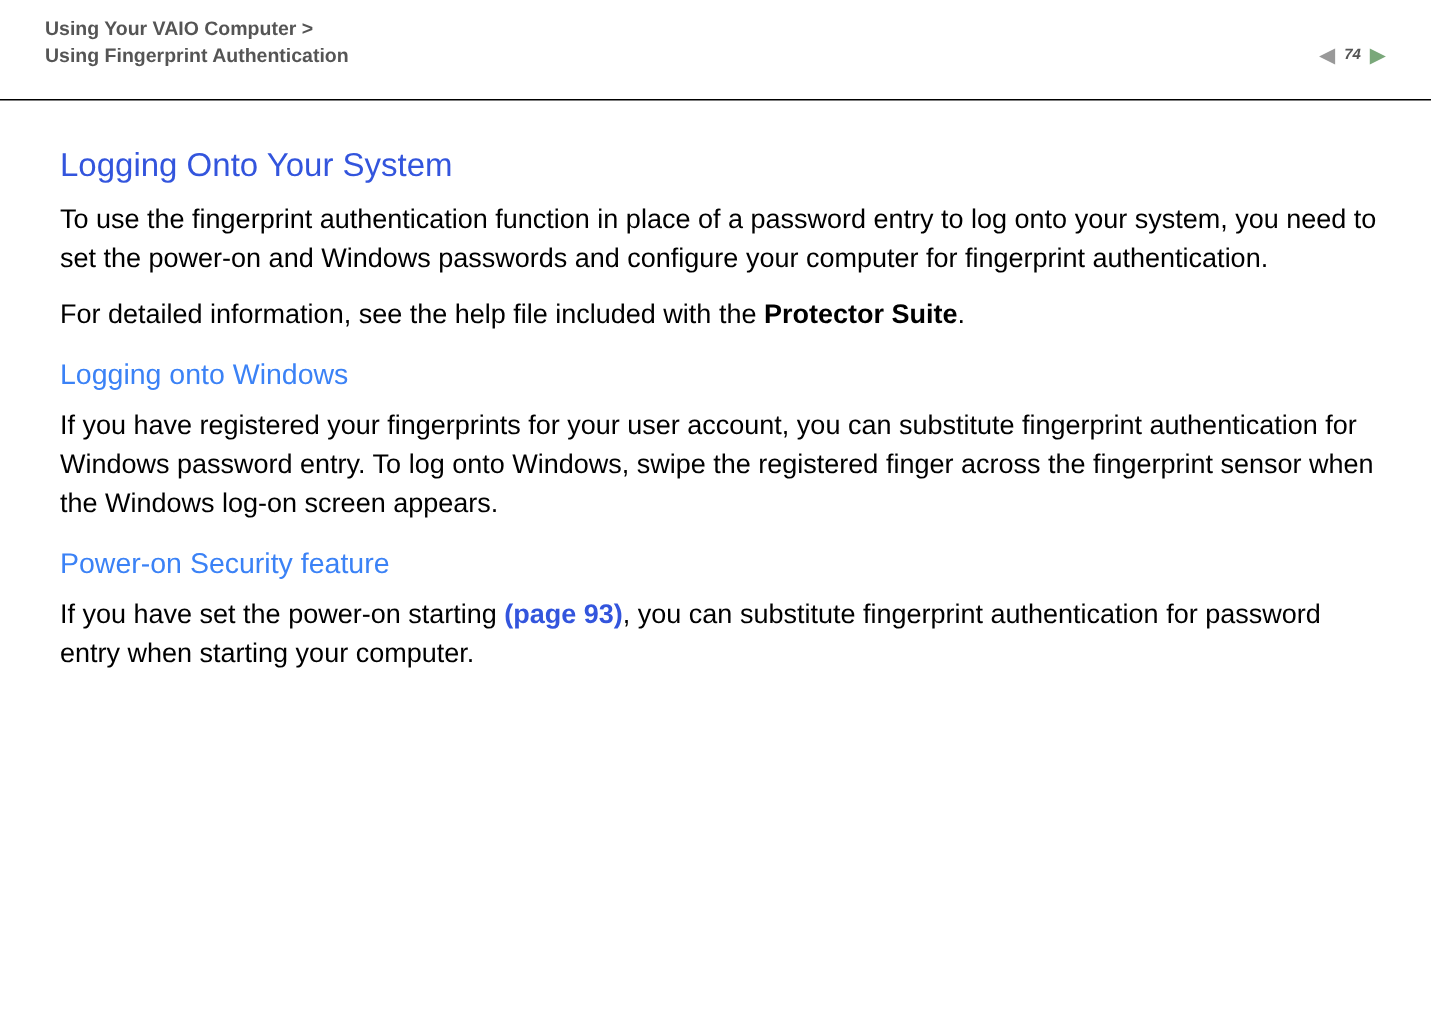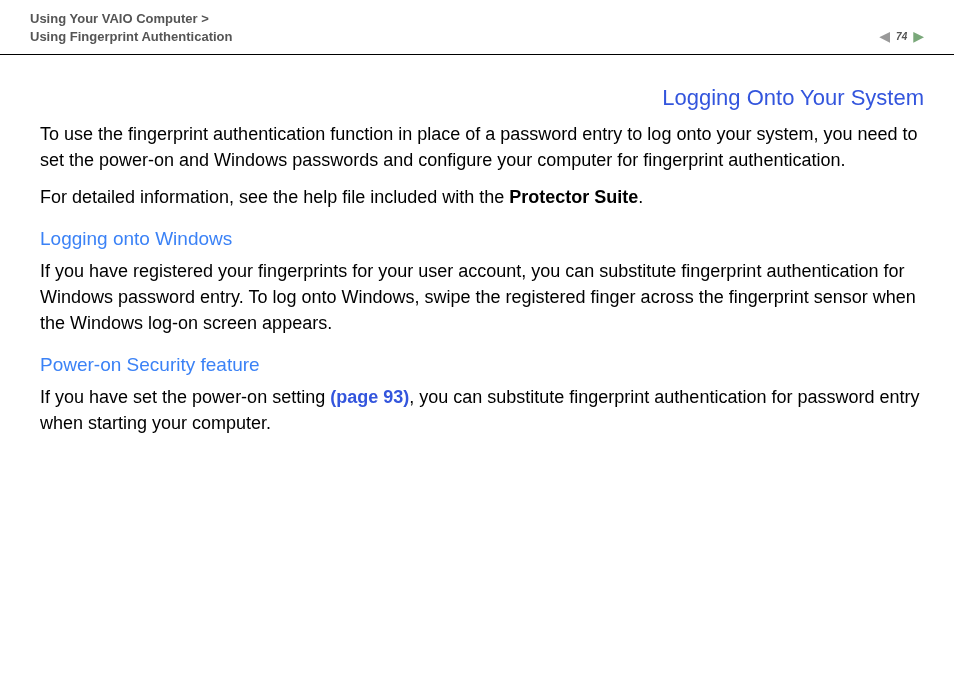--- a/index.html
+++ b/index.html
@@ -5,21 +5,21 @@
     * { margin: 0; padding: 0; box-sizing: border-box; }
     body {
       font-family: Arial, Helvetica, sans-serif;
       width: 954px;
       height: 674px;
       background: #fff;
       position: relative;
       overflow: hidden;
     }
     .header {
-      padding: 10px 30px 8px 30px;
+      padding: 10px 30px 20px 30px;
       border-bottom: 1px solid #000;
       display: flex;
       justify-content: space-between;
       align-items: flex-end;
     }
     .breadcrumb {
       font-size: 13px;
       font-weight: bold;
       color: #555;
       line-height: 1.4;
@@ -46,21 +46,20 @@
       color: #555;
     }
     .content {
       padding: 30px 30px 0 40px;
     }
     .title {
       font-size: 22px;
       color: #3355dd;
       font-weight: normal;
       margin-bottom: 10px;
-      text-align: right;
     }
     .para {
       font-size: 18px;
       color: #000;
       line-height: 1.45;
       margin-bottom: 10px;
     }
     .subheading {
       font-size: 19px;
       color: #3b82f6;
@@ -98,15 +97,15 @@
 
   <p class="para">
     <span>For detailed information, see the help file included with the </span><span class="bold">Protector Suite</span><span>.</span>
   </p>
 
   <h2 class="subheading">Logging onto Windows</h2>
   <p class="para">If you have registered your fingerprints for your user account, you can substitute fingerprint authentication for Windows password entry. To log onto Windows, swipe the registered finger across the fingerprint sensor when the Windows log-on screen appears.</p>
 
   <h2 class="subheading">Power-on Security feature</h2>
   <p class="para">
-    <span>If you have set the power-on setting </span><span class="link">(page 93)</span><span>, you can substitute fingerprint authentication for password entry when starting your computer.</span>
+    <span>If you have set the power-on starting </span><span class="link">(page 93)</span><span>, you can substitute fingerprint authentication for password entry when starting your computer.</span>
   </p>
 </div>
 
 </body></html>

